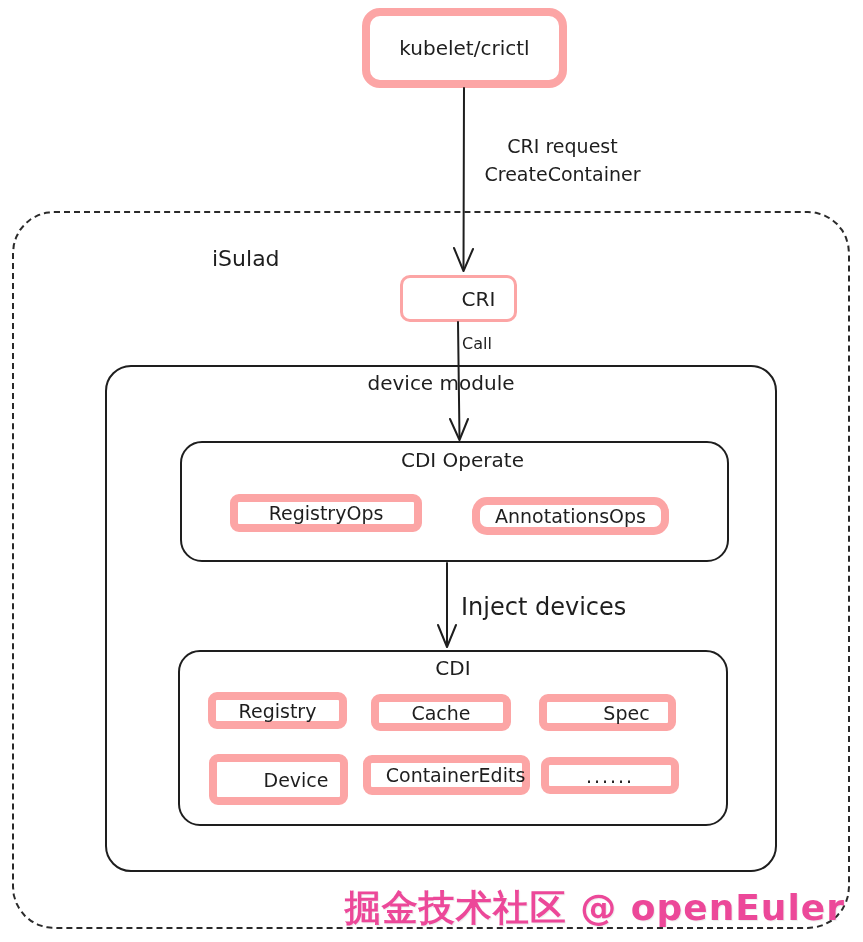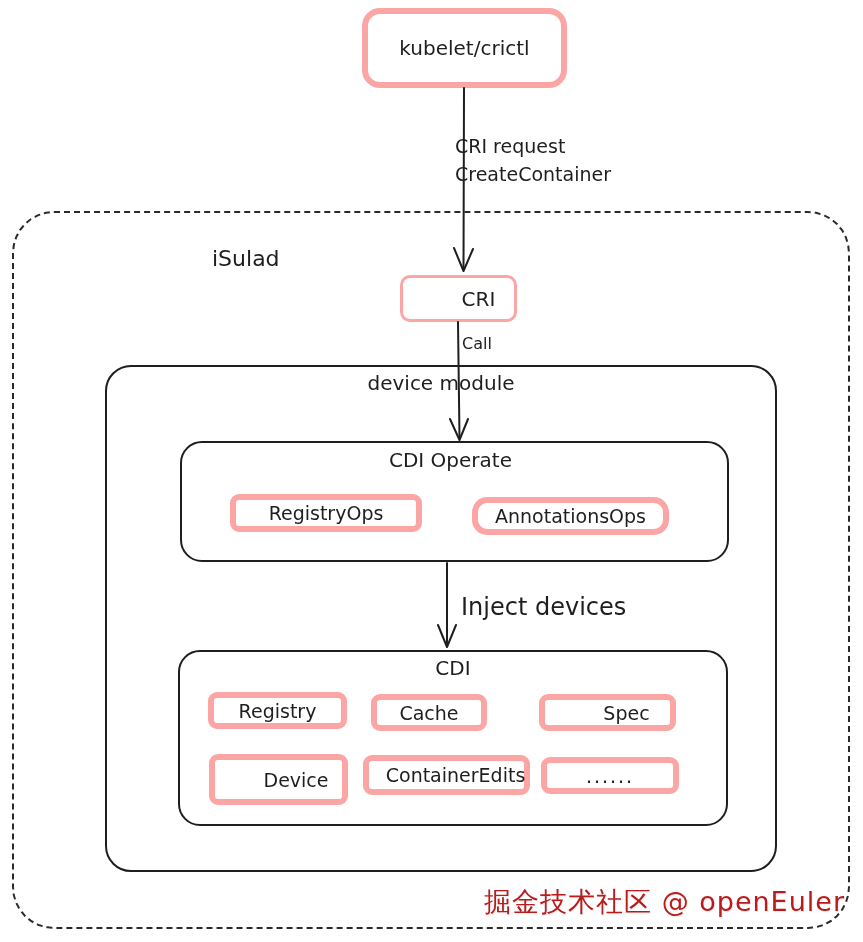--- a/index.html
+++ b/index.html
@@ -11,38 +11,38 @@
     position: relative;
     width: 863px;
     height: 942px;
     background: #ffffff;
     font-family: "DejaVu Sans", sans-serif;
     color: #1e1e1e;
     overflow: hidden;
   }
   .node {
     position: absolute;
-    border: 6px solid #fca5a5;
+    border: 8px solid #fca5a5;
     background: #ffffff;
     display: flex;
     align-items: center;
     justify-content: center;
     box-sizing: border-box;
     text-align: center;
   }
   .label {
     position: absolute;
     white-space: nowrap;
   }
 
   
   #kubelet-box { left: 362px; top: 8px; width: 205px; height: 80px; border-radius: 18px; font-size: 20px; }
 
   
-  #cri-request-label { left: 455px; top: 132px; width: 215px; font-size: 19px; line-height: 28px; }
+  #cri-request-label { left: 455px; top: 132px; width: 215px; text-align: center; font-size: 19px; line-height: 28px; }
 
   
   #isulad-box {
     position: absolute;
     left: 12px; top: 211px; width: 838px; height: 718px;
     border: 2px dashed #2a2a2a;
     border-radius: 42px;
     box-sizing: border-box;
     background: transparent;
   }
@@ -60,54 +60,54 @@
   }
   #device-module-label { left: 105px; top: 371px; width: 672px; text-align: center; font-size: 20px; position: absolute; }
 
   
   #cdi-operate-box {
     position: absolute;
     left: 180px; top: 441px; width: 549px; height: 121px;
     border: 2px solid #1e1e1e; border-radius: 22px;
     box-sizing: border-box; background: transparent;
   }
-  #cdi-operate-label { left: 176px; top: 448px; width: 549px; text-align: center; font-size: 20px; position: absolute; }
+  #cdi-operate-label { left: 188px; top: 448px; width: 549px; text-align: center; font-size: 20px; position: absolute; }
   #registry-ops-box { left: 230px; top: 494px; width: 192px; height: 38px; border-radius: 9px; font-size: 19px; }
   #annotations-ops-box { left: 472px; top: 497px; width: 197px; height: 38px; border-radius: 15px; font-size: 19px; }
 
   #inject-label { left: 461px; top: 593px; font-size: 24px; }
 
   
   #cdi-box {
     position: absolute;
     left: 178px; top: 650px; width: 550px; height: 176px;
     border: 2px solid #1e1e1e; border-radius: 22px;
     box-sizing: border-box; background: transparent;
   }
   #cdi-label { left: 178px; top: 656px; width: 550px; text-align: center; font-size: 20px; position: absolute; }
 
   #registry-box       { left: 208px; top: 692px; width: 139px; height: 37px; border-radius: 9px; font-size: 19px; }
-  #cache-box          { left: 371px; top: 694px; width: 116px; height: 37px; border-radius: 9px; font-size: 19px; }
+  #cache-box          { left: 371px; top: 694px; width: 140px; height: 37px; border-radius: 9px; font-size: 19px; }
   #spec-box           { left: 539px; top: 694px; width: 137px; height: 37px; border-radius: 9px; font-size: 19px; padding-left: 38px; }
   #device-box         { left: 209px; top: 754px; width: 139px; height: 51px; border-radius: 9px; font-size: 19px; padding-left: 35px; }
   #container-edits-box{ left: 363px; top: 755px; width: 167px; height: 40px; border-radius: 9px; font-size: 19px; padding-left: 18px; }
   #etc-box            { left: 541px; top: 757px; width: 138px; height: 37px; border-radius: 9px; font-size: 19px; letter-spacing: 2px; }
 
   #arrow-layer {
     position: absolute;
     left: 0; top: 0; width: 863px; height: 942px;
     pointer-events: none;
   }
 
   #watermark {
     position: absolute;
     right: 18px; top: 884px;
-    font-size: 27px;
-    font-weight: 400;
-    color: #b91c1c;
+    font-size: 36px;
+    font-weight: 700;
+    color: #ec4899;
     letter-spacing: 1px;
     text-shadow: -1px -1px 0 rgba(255,255,255,0.95), 1px 1px 1px rgba(0,0,0,0.08);
     white-space: nowrap;
   }
 </style>
 </head>
 <body>
 
 <div id="canvas">
 

